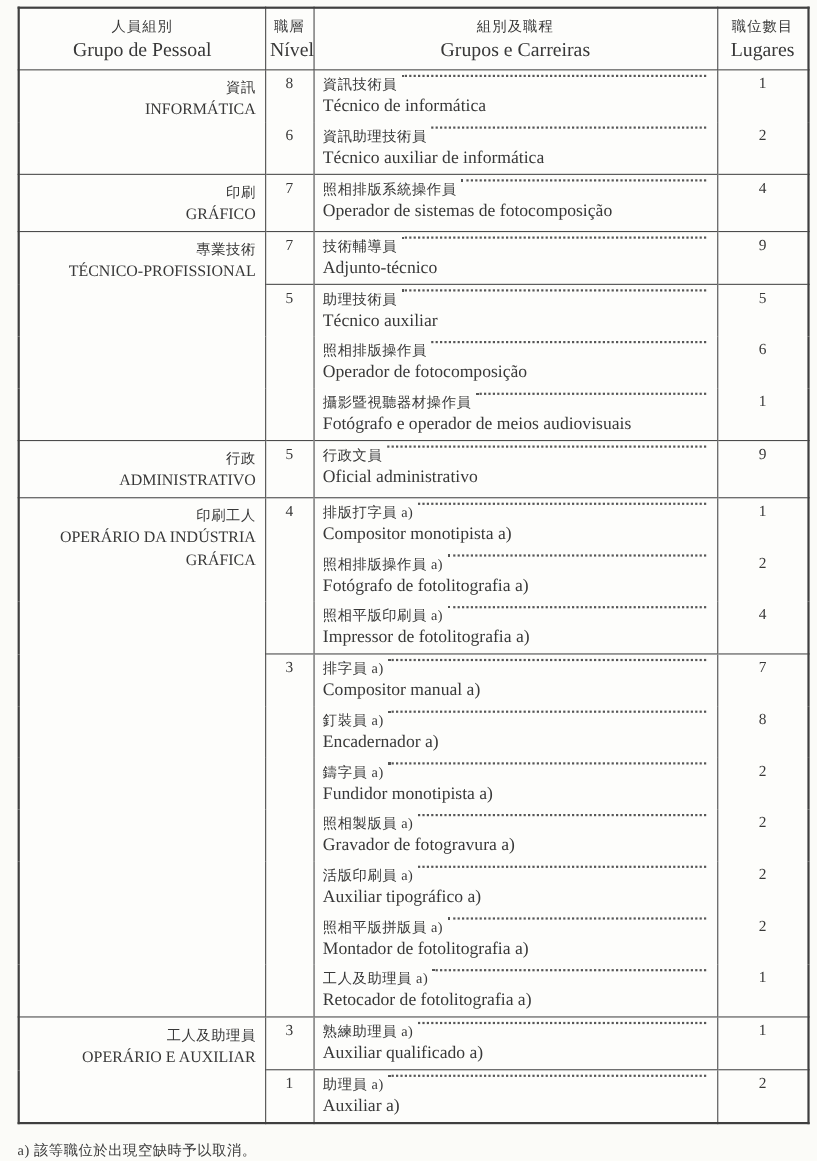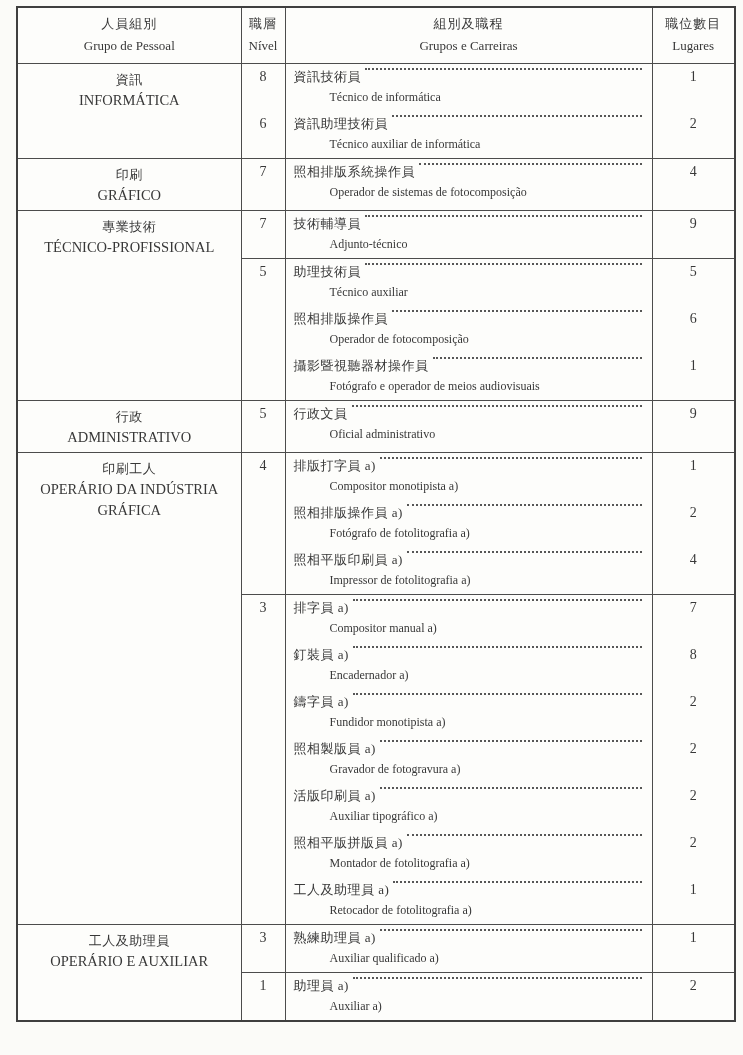--- a/index.html
+++ b/index.html
@@ -27,34 +27,34 @@
     background: #fdfdfb;
   }
   th, td { vertical-align: top; }
   thead th {
     font-weight: normal;
     text-align: center;
     padding: 5px 4px 6px;
     border-bottom: 1px solid #4c4c4c;
   }
   .h-zh { font-size: 13px; line-height: 21px; letter-spacing: 1px; }
-  .h-pt { font-size: 13px; line-height: 23px; }
+  .h-pt { font-size: 18px; line-height: 23px; }
   .cg, .cl, .cc, thead th.bl { border-right: 1px solid #4c4c4c; }
   tr.grouprule > td { border-top: 1px solid #4c4c4c; }
   tr.rule > td { border-top: 1px solid #4c4c4c; }
-  .cg { padding: 6px 8px 4px; text-align: center; }
+  .cg { padding: 6px 8px 4px; text-align: right; }
   .g-zh { font-size: 13px; line-height: 20px; letter-spacing: 0.5px; }
   .g-pt { font-size: 14.5px; line-height: 21px; }
   .cl { text-align: center; padding-top: 5px; font-size: 14px; }
   .cc { padding: 4px 10px 5px 8px; }
   .cn { text-align: center; padding-top: 5px; font-size: 14px; }
   .zh-line { display: flex; align-items: flex-start; font-size: 13px; line-height: 18px; letter-spacing: 0.5px; }
   .zh-line .nm { white-space: nowrap; }
   .dots { flex: 1 1 auto; min-width: 20px; border-bottom: 2px dotted #565656; margin: 0 0 3px 4px; }
-  .pt-line { font-size: 12px; line-height: 18px; margin-top: 2px; margin-left: 36px; }
+  .pt-line { font-size: 16px; line-height: 18px; margin-top: 2px; }
   .footnotes { margin: 15px 0 0 0; }
   .fn-zh { font-size: 13px; letter-spacing: 0.5px; }
 </style>
 </head>
 <body>
 
 <div class="page">
   <table class="staff">
     <colgroup>
       <col style="width:224px">
@@ -319,13 +319,17 @@
               <span class="nm">助理員 a)</span>
               <span class="dots"></span>
             </div>
           <div class="pt-line">Auxiliar a)</div>
         </td>
         <td class="cn">2</td>
       </tr>
     </tbody>
   </table>
 
+  <div class="footnotes">
+    <div class="fn-zh">a) 該等職位於出現空缺時予以取消。</div>
+
+  </div>
 </div>
 
 </body></html>

